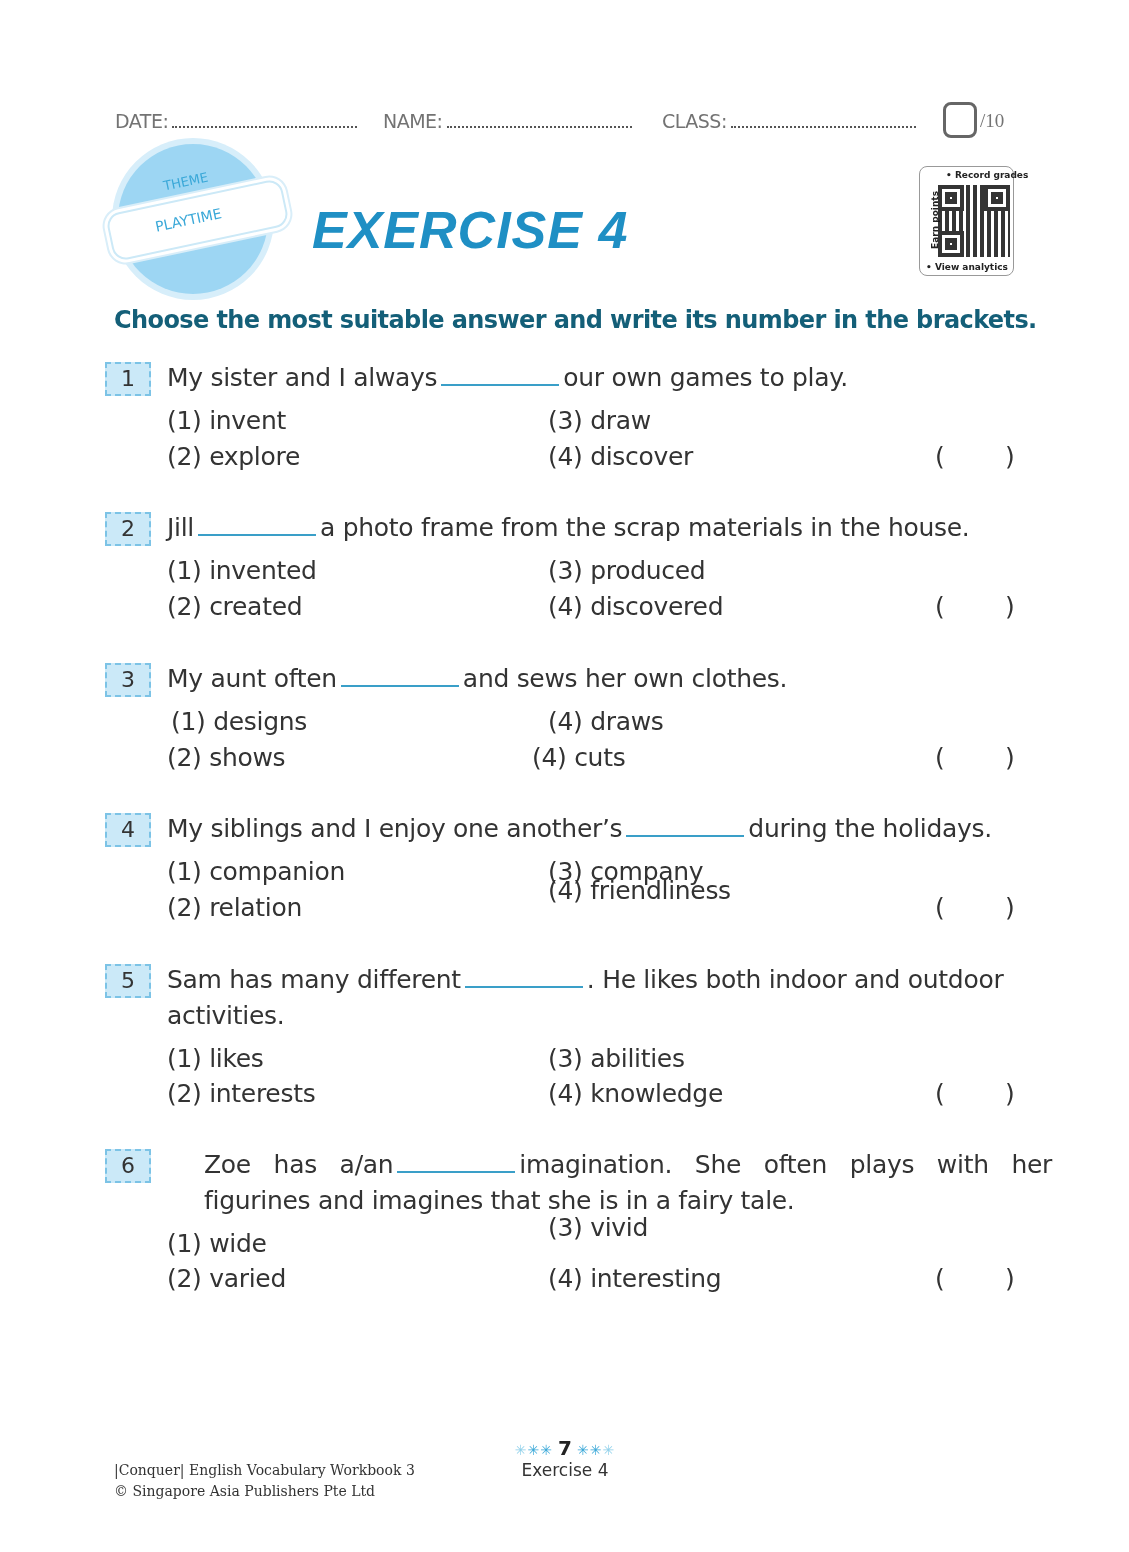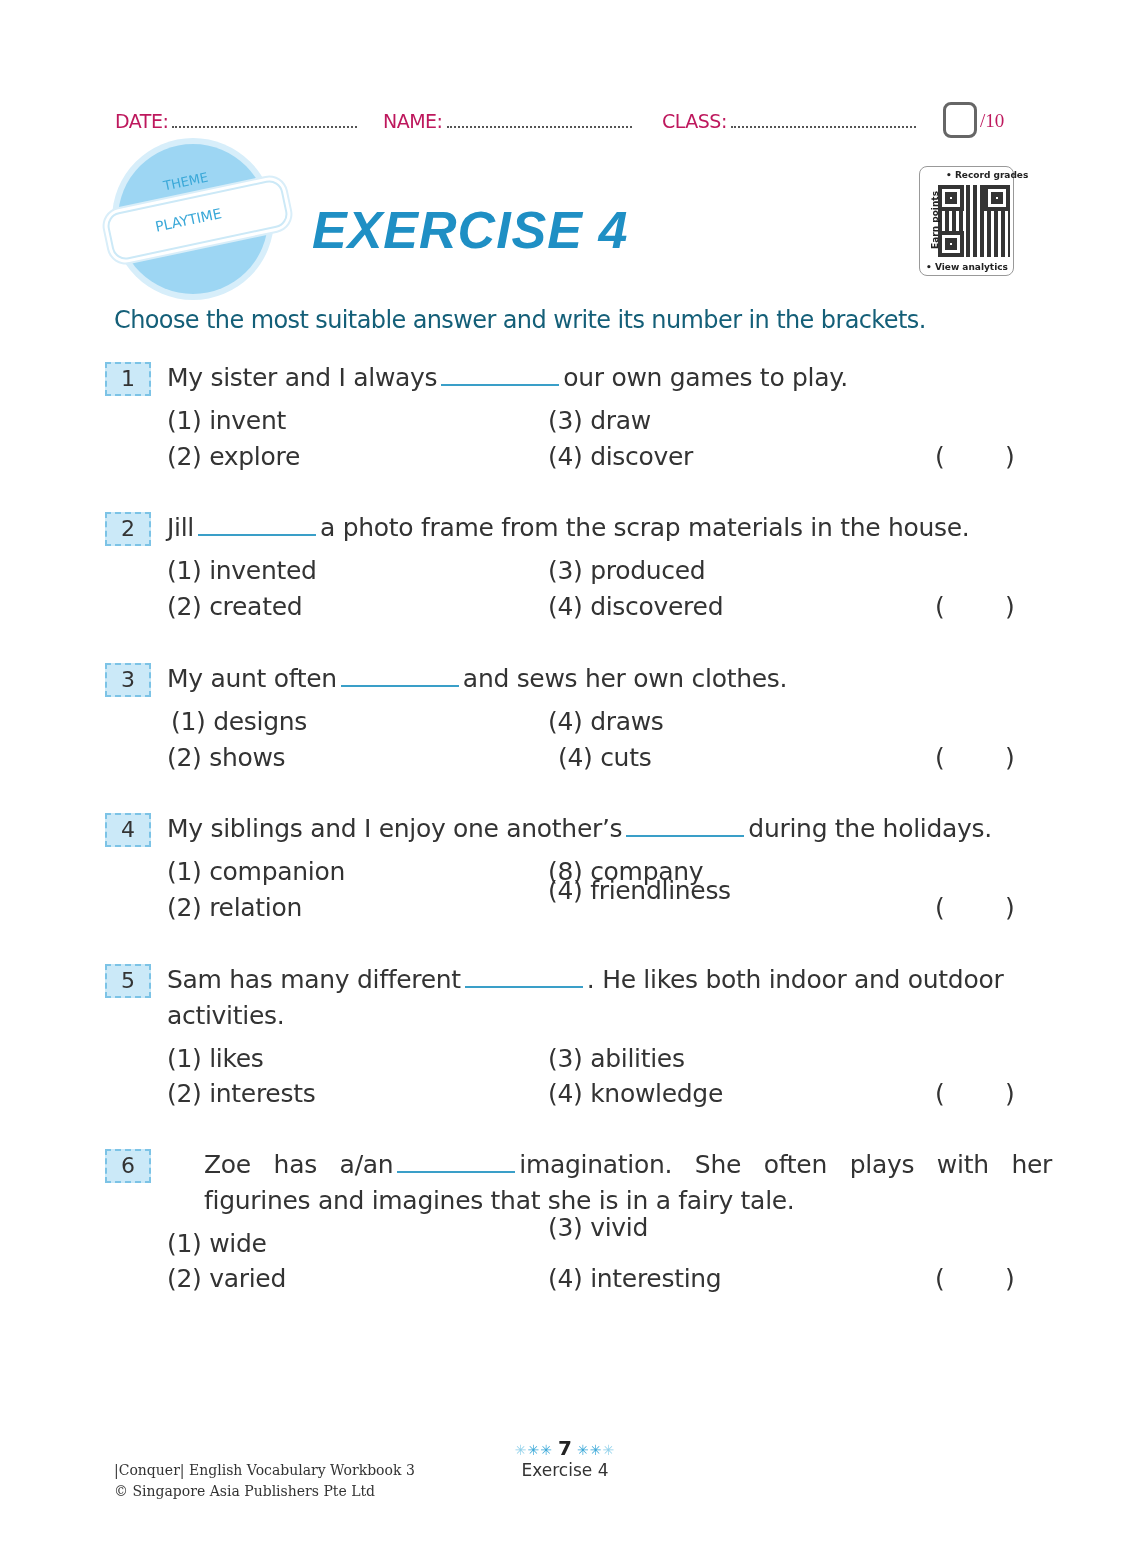--- a/index.html
+++ b/index.html
@@ -1,17 +1,17 @@
 <!DOCTYPE html>
 <html><head>
 <meta charset="utf-8">
 <style>
   html, body { margin:0; padding:0; background:#ffffff; }
   body { width:1129px; height:1552px; position:relative; overflow:hidden; font-family:"DejaVu Sans", sans-serif; color:#2b2b2b; }
-  .hdr { position:absolute; top:108px; left:115px; width:900px; height:30px; font-size:19px; color:#be185d; }
+  .hdr { position:absolute; top:108px; left:115px; width:900px; height:30px; font-size:19px; color:#737373; }
   .hdr .fld { position:absolute; top:2px; letter-spacing:-0.5px; }
   .hdr .dots { display:inline-block; border-bottom:2px dotted #555; width:185px; height:14px; margin-left:4px; vertical-align:baseline; }
   .score-box { position:absolute; left:828px; top:-6px; width:34px; height:36px; border:3px solid #666; border-radius:8px; box-sizing:border-box; }
   .score-of { position:absolute; left:865px; top:2px; font-size:19px;font-family:Liberation Serif, serif; }
 
   .badge { position:absolute; left:118px; top:144px; width:150px; height:150px; border-radius:50%; background:#9dd6f3; box-shadow:0 0 0 6px #d7eefa; }
   .badge .theme { position:absolute; left:45px; top:30px; font-size:13px; color:#3aa8d8; transform:rotate(-12deg); }
   .badge .strip { position:absolute; left:-10px; top:52px; width:175px; height:44px; background:#fff; border:2px solid #cce9f7; border-radius:14px; transform:rotate(-12deg); box-shadow:0 0 0 3px #fff, 0 0 0 5px #d9eef9; }
   .badge .strip span { position:absolute; left:45px; top:12px; font-size:14px; color:#3aa8d8; }
 
@@ -23,21 +23,21 @@
   .qr .side { position:absolute; left:-14px; top:48px; font-size:9px; font-weight:bold; color:#222; transform:rotate(-90deg); white-space:nowrap; }
   .qr .code { position:absolute; left:18px; top:18px; width:72px; height:72px;
     background:
       repeating-linear-gradient(90deg,#111 0 4px,#fff 4px 7px),
       #fff; opacity:0.85; }
   .qr .code::before, .qr .code::after { content:""; position:absolute; width:18px; height:18px; border:4px solid #111; background:#fff; box-shadow: inset 0 0 0 3px #fff, inset 0 0 0 8px #111; }
   .qr .code::before { left:0; top:0; }
   .qr .code::after { right:0; bottom:auto; top:0; }
   .qr .code .c3 { position:absolute; left:0; bottom:0; width:18px; height:18px; border:4px solid #111; background:#fff; box-shadow: inset 0 0 0 3px #fff, inset 0 0 0 8px #111; }
 
-  .instr { position:absolute; left:114px; top:306px; font-size:24px; font-weight:normal; color:#145f78; letter-spacing:-0.6px; }
+  .instr { position:absolute; left:114px; top:306px; font-size:24px; font-weight:bold; color:#145f78; letter-spacing:-0.6px; }
 
   .q { position:absolute; left:105px; width:912px; }
   .qnum { position:absolute; left:0; top:2px; width:46px; height:34px; background:#cbe9f8; border:2px dashed #7cc3e6; box-sizing:border-box; text-align:center; font-size:22px; line-height:30px; color:#333; }
   .qtext { position:absolute; left:62px; top:0; width:848px; font-size:25px; line-height:36px; color:#333; letter-spacing:-0.3px; }
   .qtext.justify { text-align:justify;margin-left:37px; }
   .blank { display:inline-block; width:118px; border-bottom:2px solid #3a9fc8; height:20px; vertical-align:baseline; margin:0 4px; }
   .opt { position:absolute; font-size:25px; color:#333; letter-spacing:-0.3px; }
   .brk { position:absolute; left:830px; font-size:25px; color:#333; }
   .brk .r { position:absolute; left:70px; top:0; }
 
@@ -98,30 +98,30 @@
   <div class="opt" style="left:443px;top:82px">(4) discovered</div>
   <div class="brk" style="top:82px"><span>(</span><span class="r">)</span></div>
 </div>
 
 <div class="q" style="top:661px">
   <div class="qnum">3</div>
   <div class="qtext"><span>My aunt often</span><span class="blank"></span><span>and sews her own clothes.</span></div>
   <div class="opt" style="left:66px;top:46px">(1) designs</div>
   <div class="opt" style="left:62px;top:82px">(2) shows</div>
   <div class="opt" style="left:443px;top:46px">(4) draws</div>
-  <div class="opt" style="left:453px;top:82px">(4) cuts</div>
+  <div class="opt" style="left:427px;top:82px">(4) cuts</div>
   <div class="brk" style="top:82px"><span>(</span><span class="r">)</span></div>
 </div>
 
 <div class="q" style="top:811px">
   <div class="qnum">4</div>
   <div class="qtext"><span>My siblings and I enjoy one another’s</span><span class="blank"></span><span>during the holidays.</span></div>
   <div class="opt" style="left:62px;top:46px">(1) companion</div>
   <div class="opt" style="left:62px;top:82px">(2) relation</div>
-  <div class="opt" style="left:443px;top:46px">(8) company</div>
+  <div class="opt" style="left:443px;top:46px">(3) company</div>
   <div class="opt" style="left:443px;top:65px">(4) friendliness</div>
   <div class="brk" style="top:82px"><span>(</span><span class="r">)</span></div>
 </div>
 
 <div class="q" style="top:962px">
   <div class="qnum">5</div>
   <div class="qtext"><span>Sam has many different</span><span class="blank"></span><span>. He likes both indoor and outdoor activities.</span></div>
   <div class="opt" style="left:62px;top:82px">(1) likes</div>
   <div class="opt" style="left:62px;top:117px">(2) interests</div>
   <div class="opt" style="left:443px;top:82px">(3) abilities</div>

